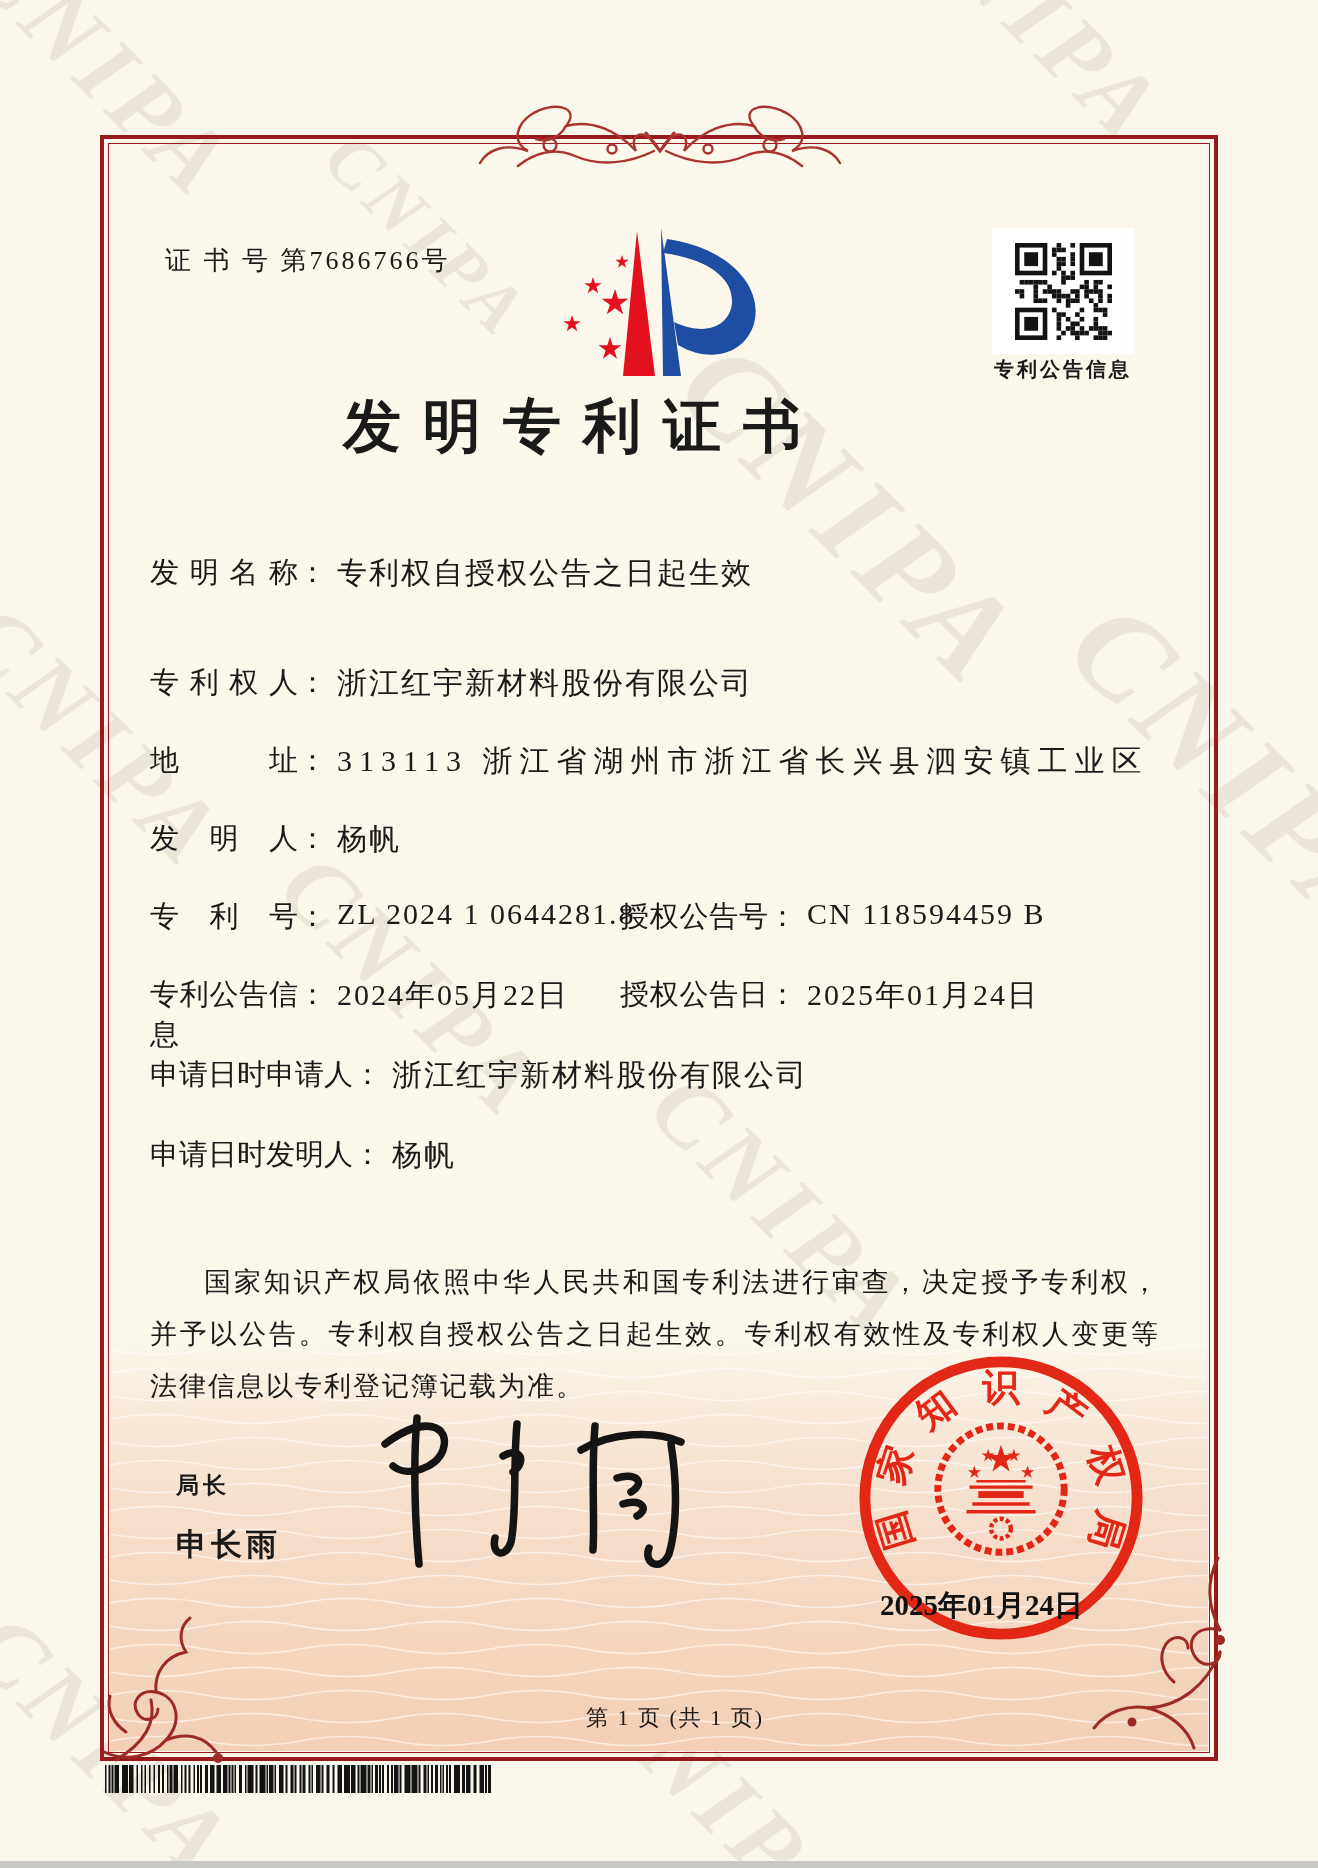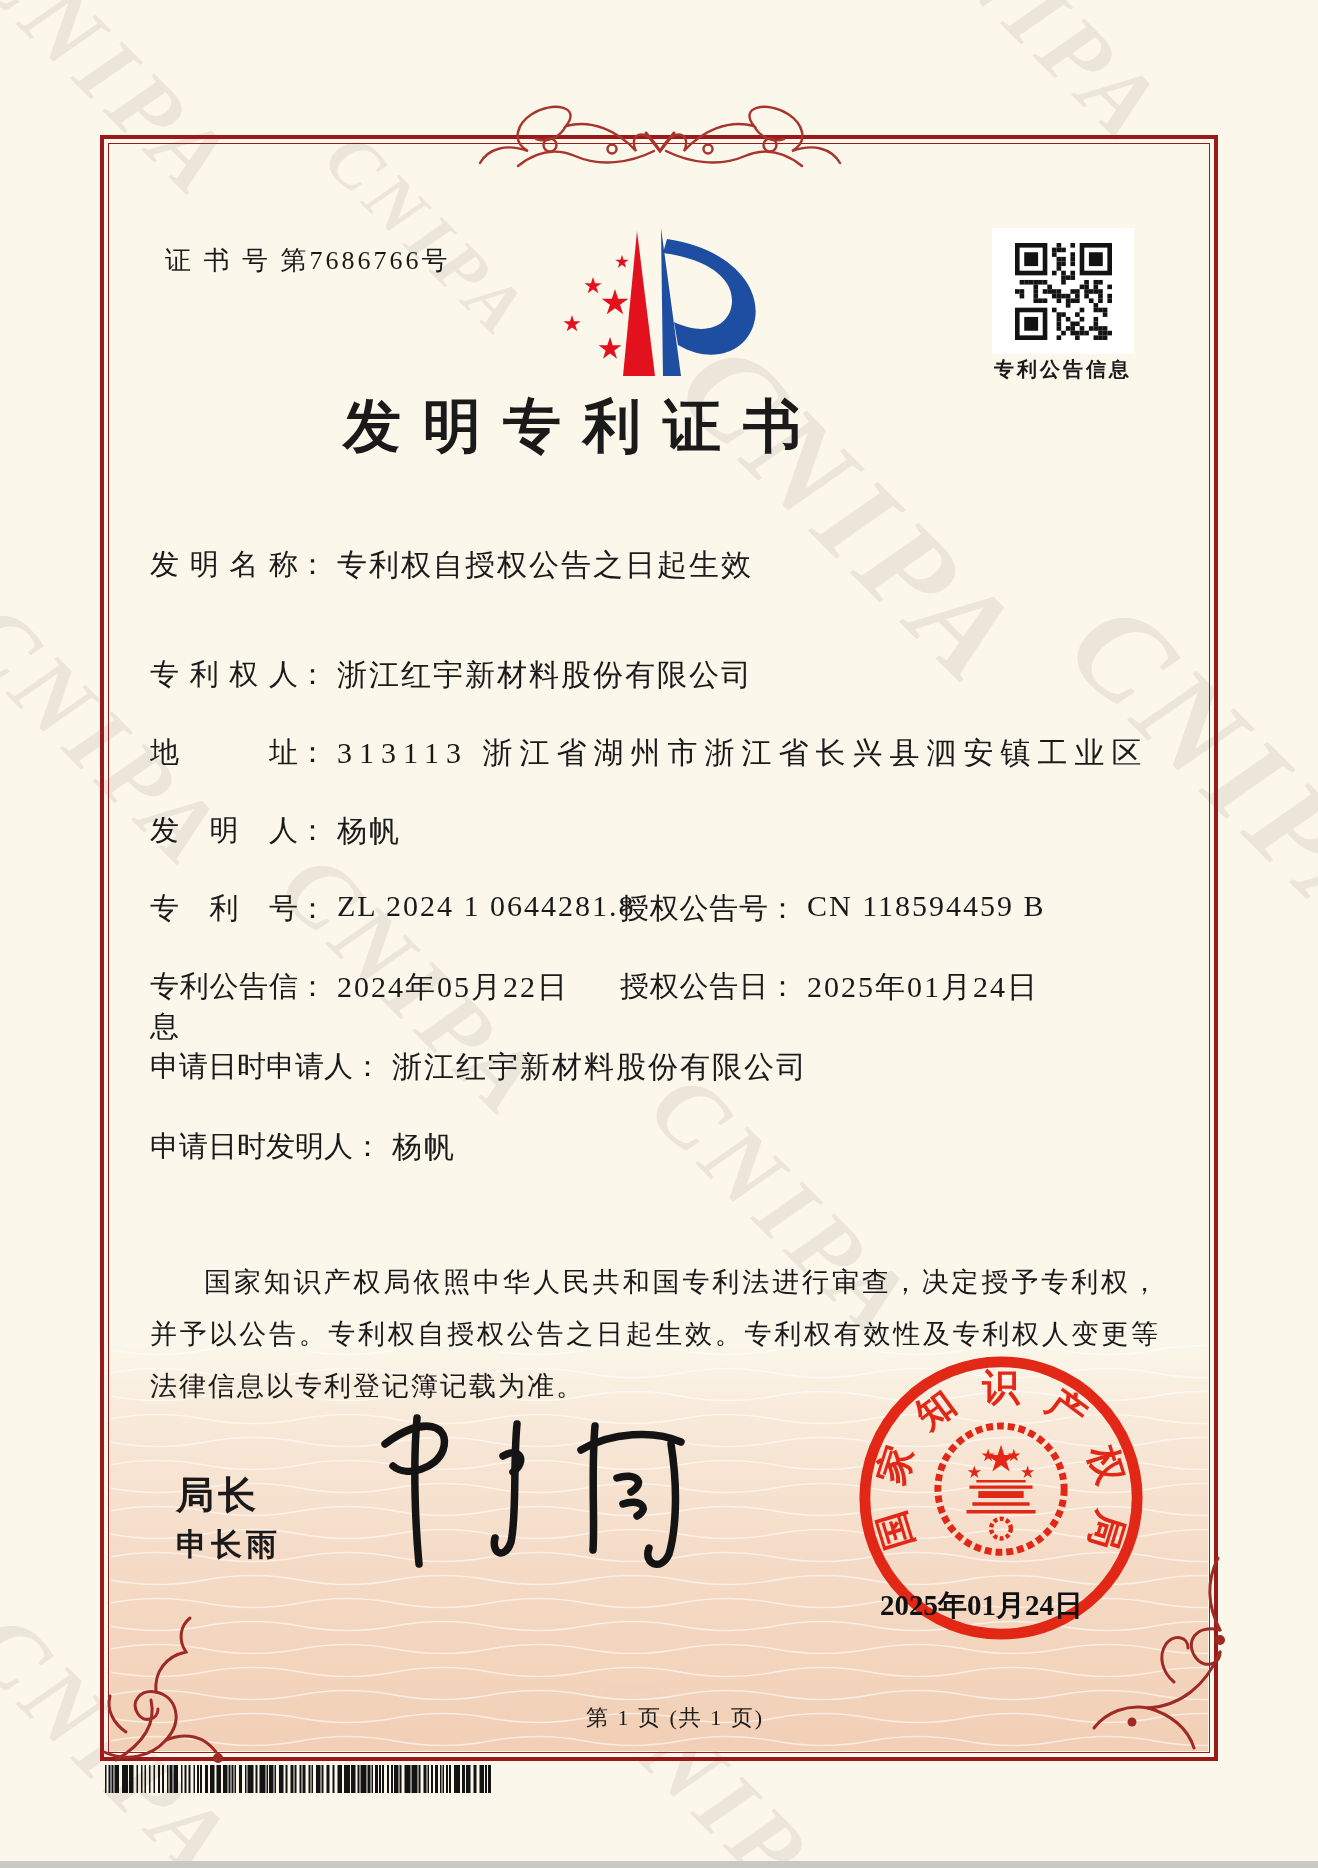--- a/index.html
+++ b/index.html
@@ -20,32 +20,32 @@
          background:linear-gradient(180deg, rgba(246,224,205,0) 0%, rgba(245,217,196,0.45) 18%,
                     rgba(243,211,188,0.8) 55%, #F2CFB6 100%);}
   .waves svg{position:absolute;left:0;top:0}
   .cert-no{position:absolute;left:165px;top:243px;font-size:26px;letter-spacing:3px;}
   .logo{position:absolute;left:560px;top:225px;width:205px;height:155px;}
   .qr-block{position:absolute;left:992px;top:228px;width:142px;height:126px;background:#fff;}
   .qr-block svg{position:absolute;left:23px;top:15px;}
   .qr-label{position:absolute;left:986px;top:356px;width:154px;text-align:center;
             font-size:20px;font-weight:700;letter-spacing:3px;}
   .title{position:absolute;left:343px;top:388px;font-size:58px;font-weight:700;letter-spacing:22px;white-space:nowrap;}
-  .row{position:absolute;left:150px;width:1060px;display:flex;align-items:flex-start;font-size:29px;}
+  .row{position:absolute;left:150px;width:1060px;display:flex;align-items:flex-start;font-size:29px;margin-top:8px;}
   .flabel{display:inline-block;width:148px;text-align:justify;text-align-last:justify;}
   .flabel.wide{width:auto;text-align:left;text-align-last:auto;}
   .colon{display:inline-block;margin-right:10px;}
   .fvalue{letter-spacing:2px;white-space:nowrap;font-size:30px;}
   .v-wide{letter-spacing:7px;}
   .col2{position:absolute;left:470px;display:flex;}
   .r1{top:545px}.r2{top:655px}.r3{top:733px}.r4{top:811px}
   .r5{top:889px}.r6{top:967px}.r7{top:1047px}.r8{top:1127px}
   .legal{position:absolute;left:150px;top:1256px;width:1010px;font-size:27px;line-height:52px;
          text-align:justify;text-indent:2em;letter-spacing:2px;}
-  .sig-title{position:absolute;left:176px;top:1470px;font-size:38px;font-weight:600;
+  .sig-title{position:absolute;left:176px;top:1470px;font-size:23px;font-weight:600;
              font-family:"Liberation Sans","DejaVu Sans",sans-serif;letter-spacing:4px;}
   .sig-name{position:absolute;left:176px;top:1524px;font-size:31px;font-weight:700;
             font-family:"Liberation Sans","DejaVu Sans",sans-serif;letter-spacing:4px;}
   .sig-hand{position:absolute;left:355px;top:1402px;width:340px;height:175px;}
   .seal{position:absolute;left:853px;top:1350px;width:296px;height:296px;opacity:0.96;}
   .seal-date{position:absolute;left:880px;top:1586px;width:240px;font-size:29px;font-weight:700;
              color:#111;letter-spacing:0;white-space:nowrap;}
   .footer{position:absolute;left:100px;top:1703px;width:1150px;text-align:center;font-size:22px;letter-spacing:2px;}
   .barcode{position:absolute;left:105px;top:1765px;width:392px;height:28px;}
   .bottom-edge{position:absolute;left:0;top:1861px;width:1318px;height:7px;background:#C9C8C5;}

